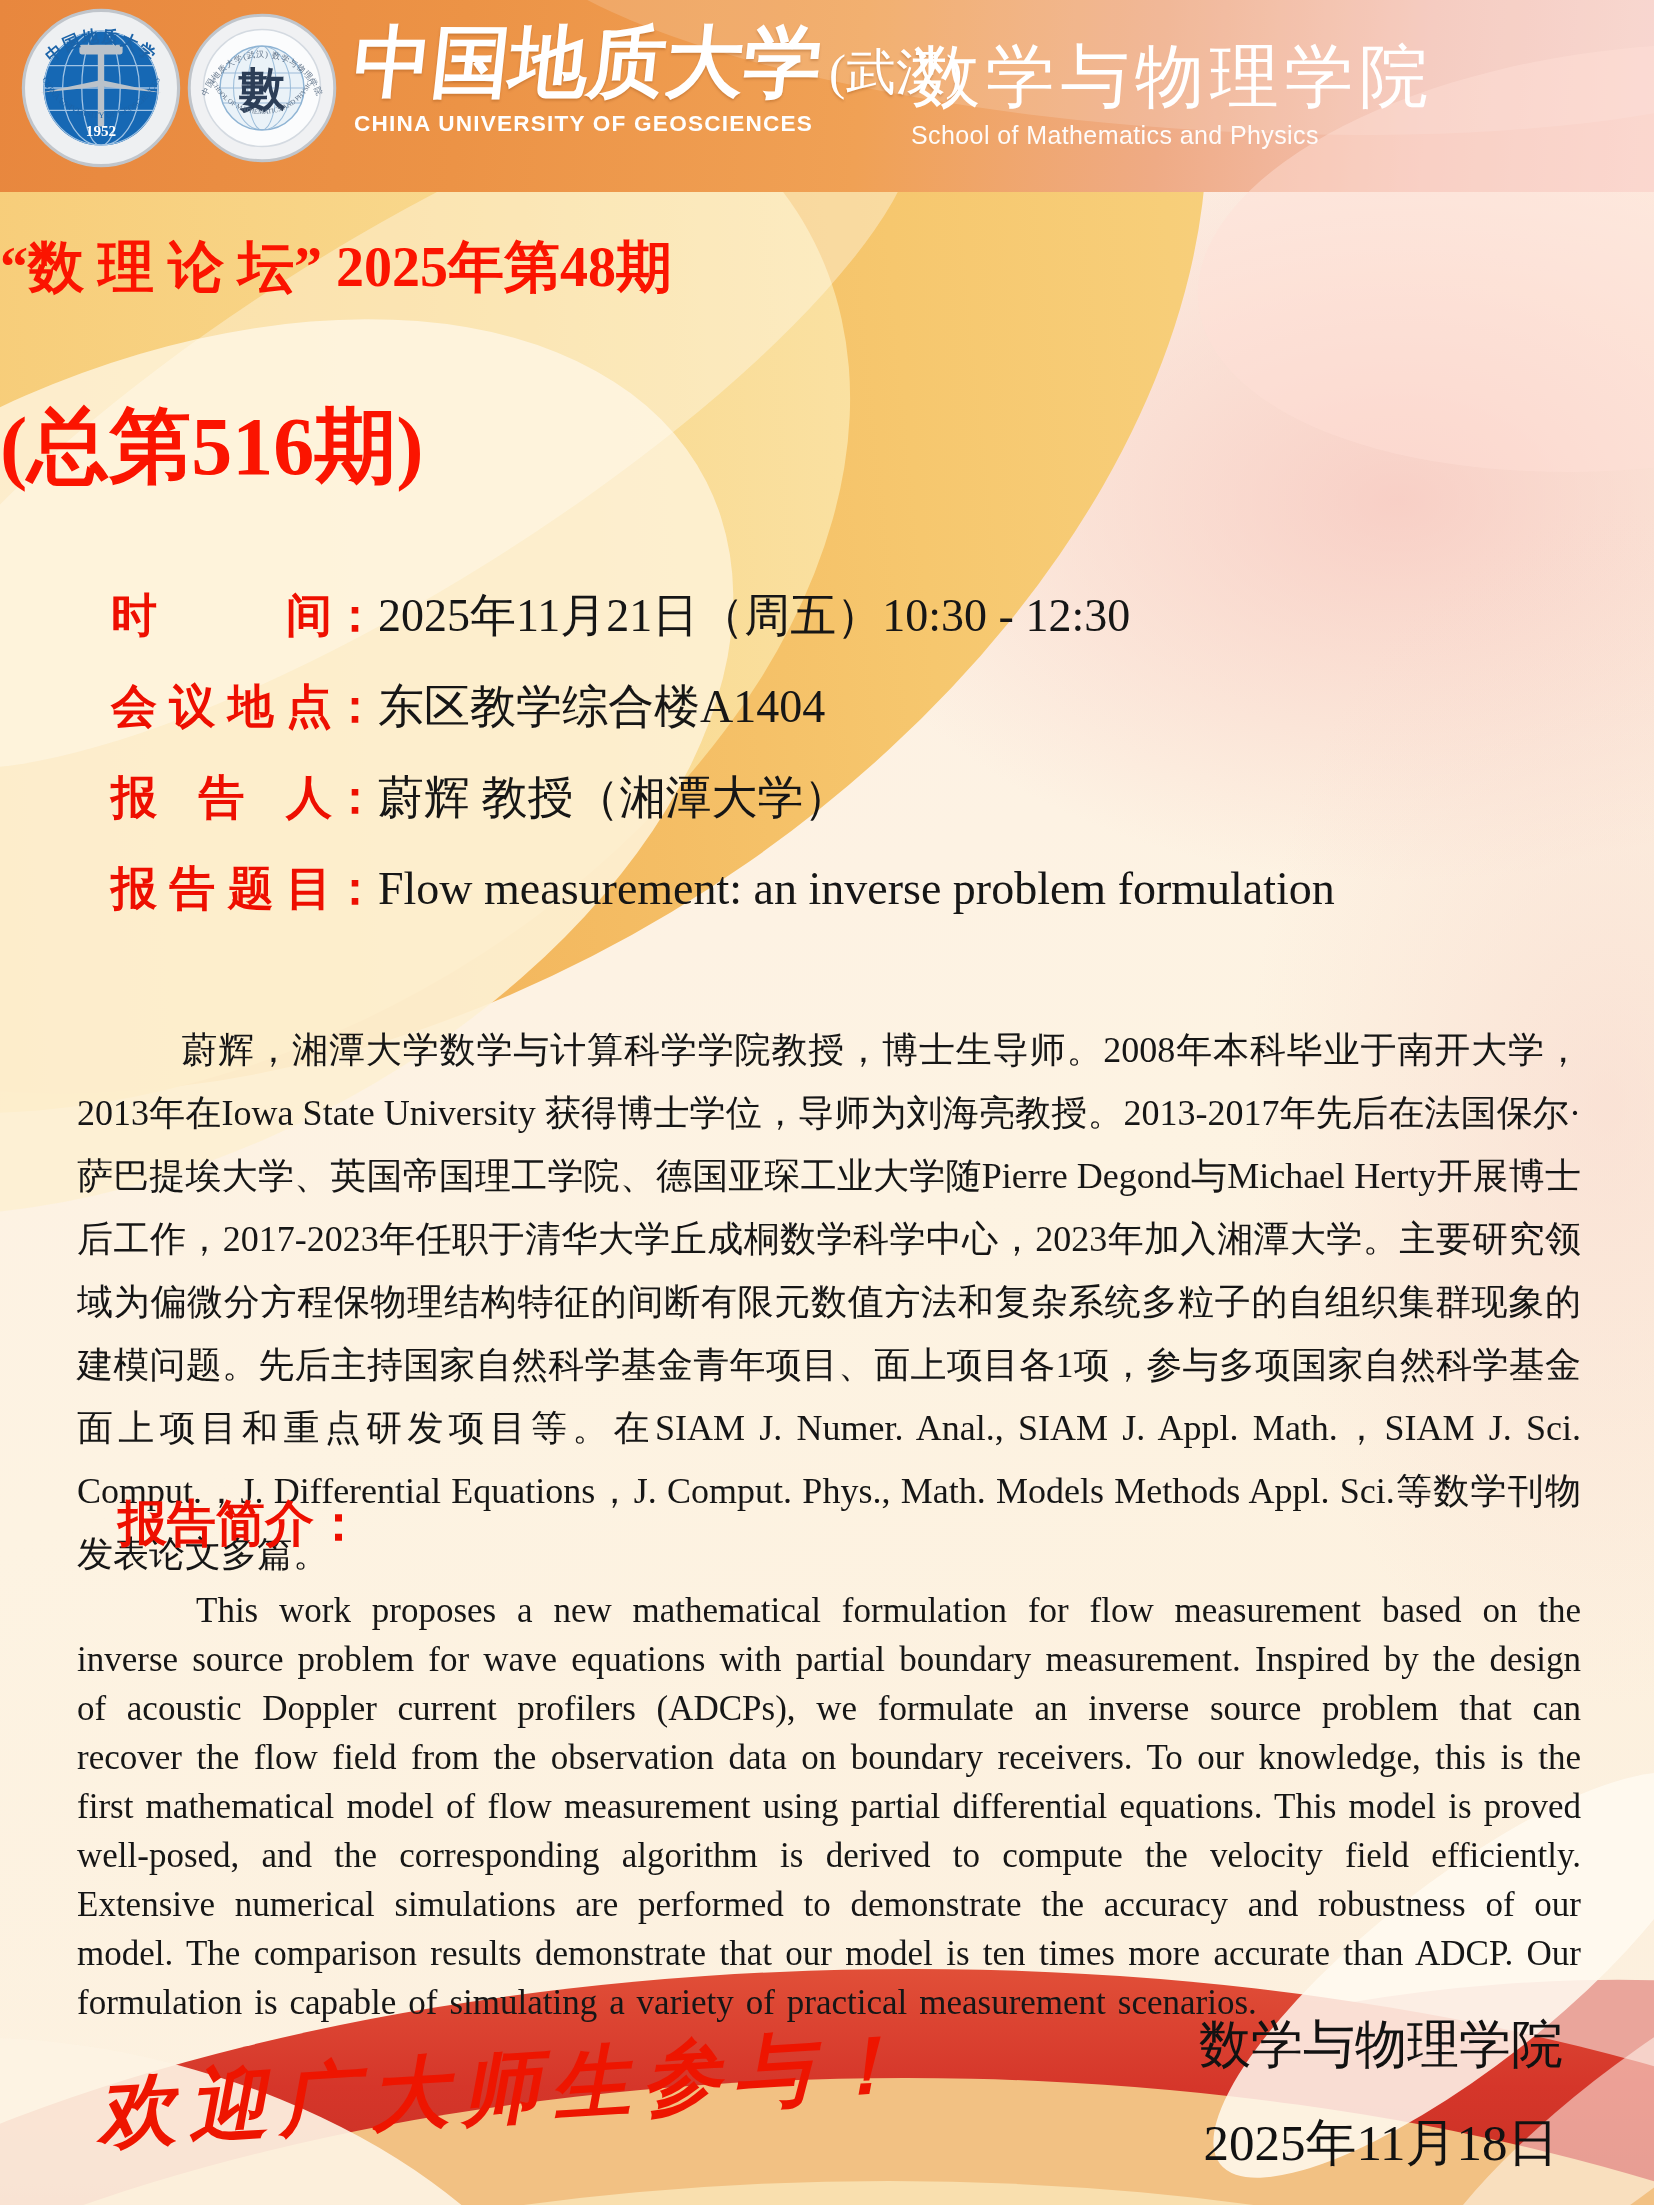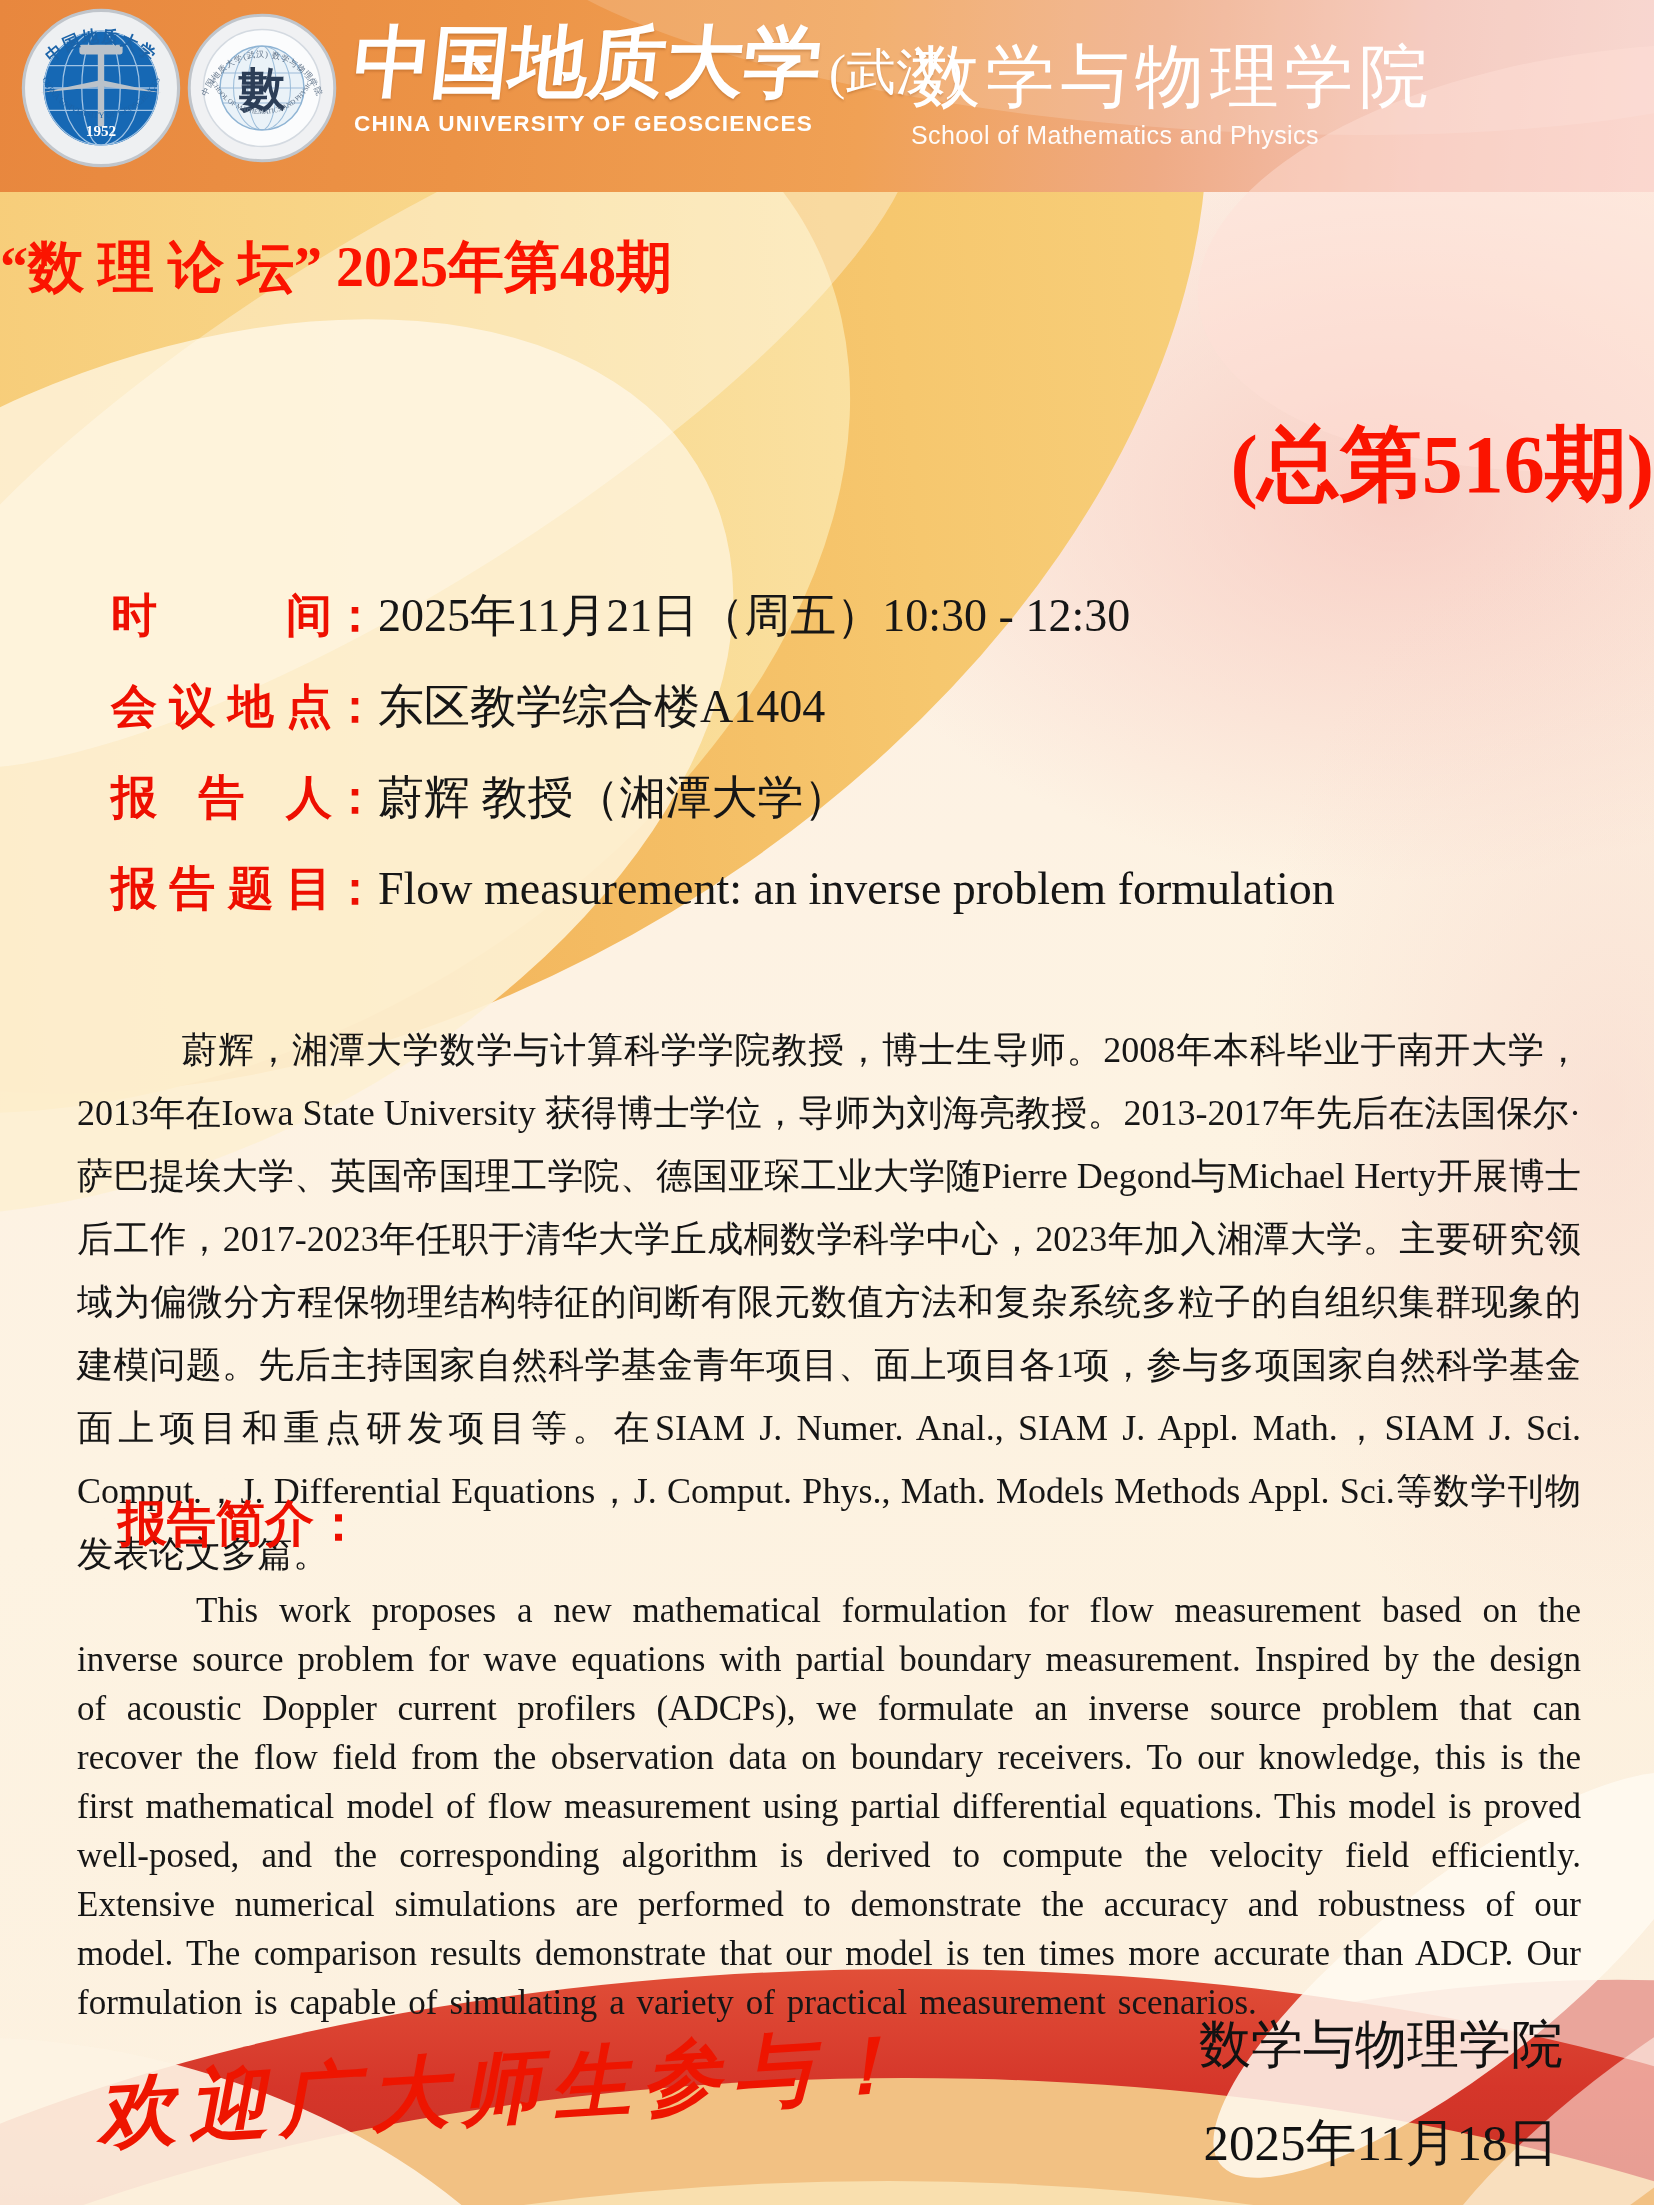--- a/index.html
+++ b/index.html
@@ -70,21 +70,21 @@
     transform:skewX(-6deg);text-shadow:0 1.6px 2.4px rgba(120,50,0,.25);}
   .uni-campus{font-size:50px;font-weight:normal;display:inline-block;transform:skewX(5deg);margin-left:8px;}
   .uni-en{font-family:"Liberation Sans",sans-serif;font-weight:bold;font-size:22.6px;letter-spacing:1.2px;margin-top:1.6px;}
   .school-block{position:absolute;left:911px;top:37px;z-index:4;color:#fff;white-space:nowrap;}
   .school-cn{font-family:"Liberation Sans",sans-serif;font-weight:400;font-size:69px;letter-spacing:5.7px;line-height:1.15;}
   .school-en{font-family:"Liberation Sans",sans-serif;font-size:25px;letter-spacing:0.4px;margin-top:4.8px;opacity:.96;}
 
   
   .title1{position:absolute;left:0;top:230px;width:1654px;text-align:left;z-index:5;
     color:var(--title-red);font-weight:bold;font-size:56px;font-family:"Liberation Serif",serif;white-space:nowrap;}
-  .title2{position:absolute;left:0;top:410px;width:1654px;text-align:right;z-index:5;
+  .title2{position:absolute;left:0;top:392px;width:1654px;text-align:left;z-index:5;
     color:var(--title-red);font-weight:bold;font-size:82px;font-family:"Liberation Serif",serif;}
 
   
   .details{position:absolute;left:111px;top:570px;z-index:5;font-size:46px;}
   .detail-row{height:91px;line-height:91px;white-space:nowrap;}
   .detail-label{display:inline-block;width:221px;text-align:justify;text-align-last:justify;
     color:var(--red);font-family:"Liberation Sans",sans-serif;font-weight:bold;vertical-align:baseline;}
   .detail-colon{color:var(--red);font-family:"Liberation Sans",sans-serif;font-weight:bold;}
   .detail-value{color:var(--ink);font-family:"Liberation Serif",serif;}
 

